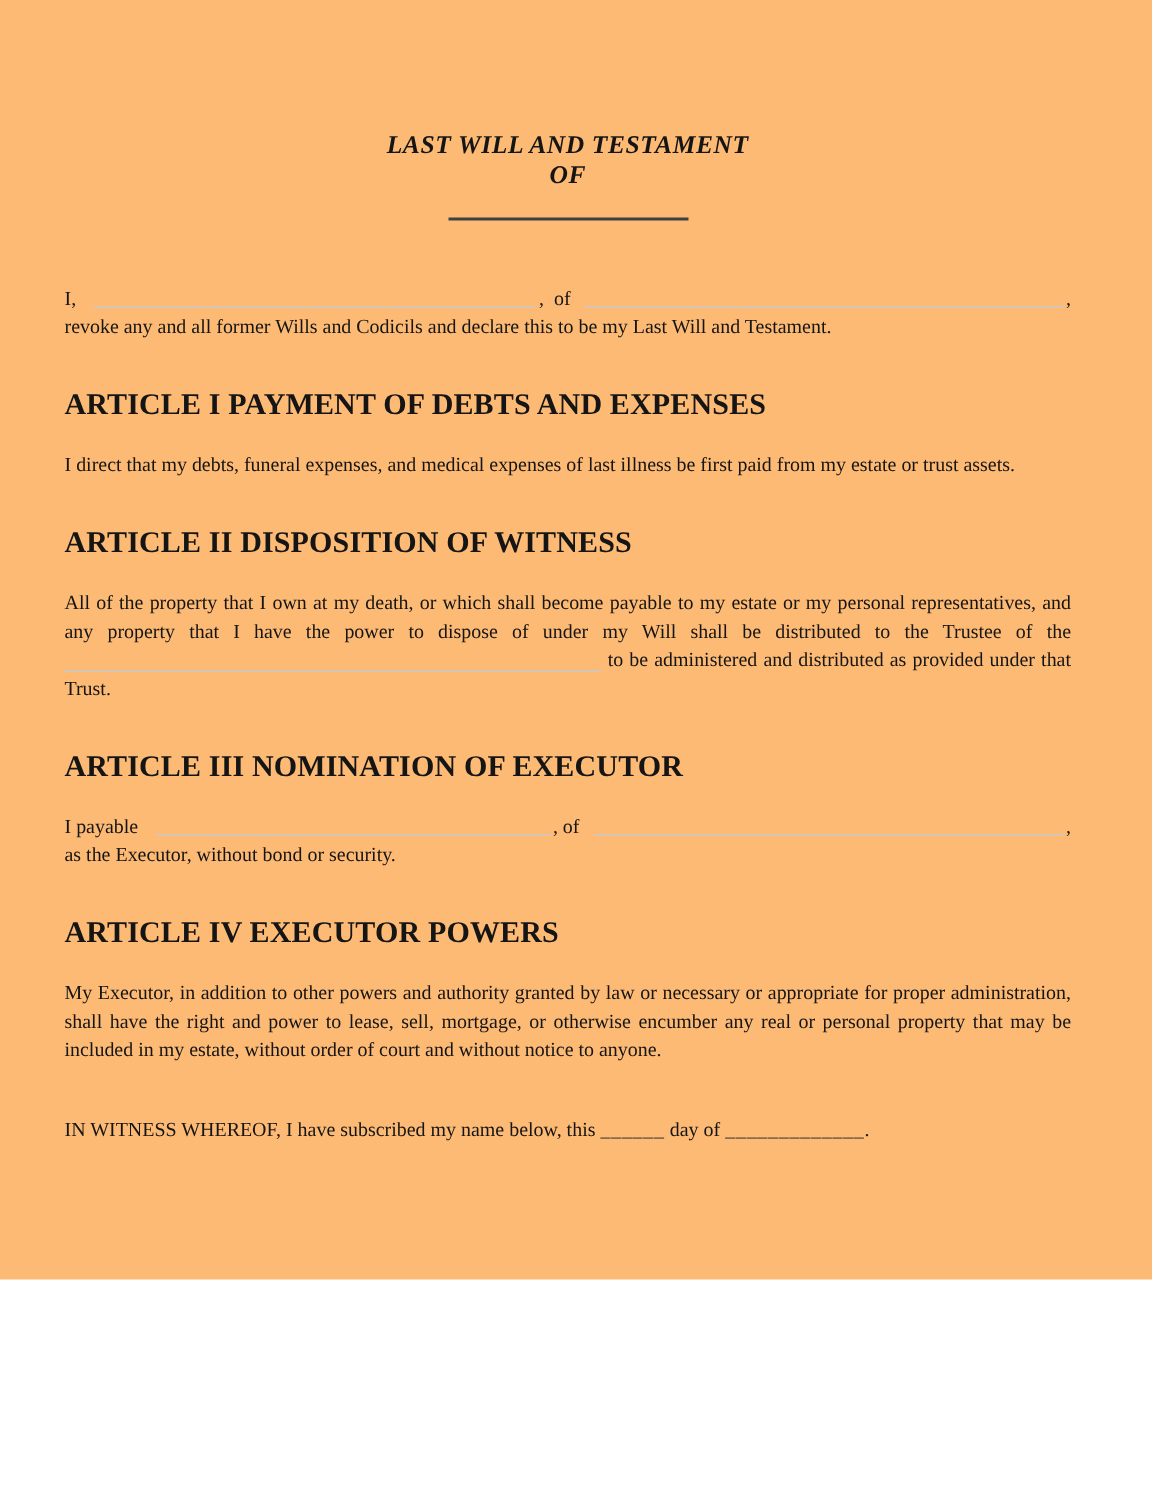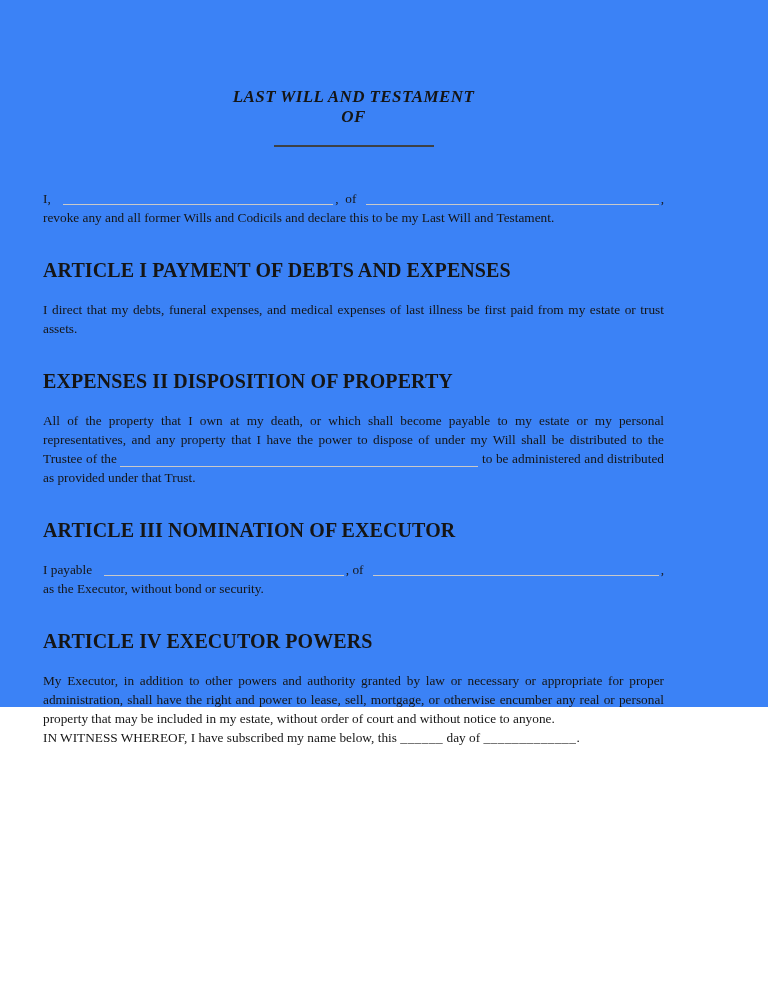--- a/index.html
+++ b/index.html
@@ -10,23 +10,23 @@
   body {
     width: 768px;
     height: 994px;
     font-family: "Liberation Serif", "DejaVu Serif", serif;
     color: #151515;
     overflow: hidden;
   }
   .page {
     box-sizing: border-box;
     width: 768px;
-    height: 707px;
-    padding: 87px 104px 30px 43px;
-    background: #3b82f6;
+    height: 853px;
+    padding: 87px 54px 30px 43px;
+    background: #fdba74;
   }
   .doc-title {
     text-align: center;
     font-weight: bold;
     font-style: italic;
     font-size: 17px;
     line-height: 20px;
     letter-spacing: 0.4px;
     margin: 0;
   }
@@ -77,20 +77,21 @@
     display: inline-block;
     width: 358px;
     height: 4px;
     border-bottom: 1.4px solid #c9c9c9;
     vertical-align: -4px;
   }
   .para-gap {
     margin-top: 16px;
   }
   .witness {
+    margin-top: 34px;
   }
   .underscore-blank {
     letter-spacing: 0.5px;
     color: #2e2e2e;
   }
 </style>
 </head>
 <body>
 
 <div class="page">
@@ -108,21 +109,21 @@
       <span>,&nbsp; of</span>
       <span class="blank-gray grow-11"></span>
       <span>,</span>
     </div>
     <div>revoke any and all former Wills and Codicils and declare this to be my Last Will and Testament.</div>
   </div>
 
   <h2 class="article-heading">ARTICLE I PAYMENT OF DEBTS AND EXPENSES</h2>
   <p class="body-text justify">I direct that my debts, funeral expenses, and medical expenses of last illness be first paid from my estate or trust assets.</p>
 
-  <h2 class="article-heading">EXPENSES II DISPOSITION OF PROPERTY</h2>
+  <h2 class="article-heading">ARTICLE II DISPOSITION OF WITNESS</h2>
   <p class="body-text justify">
     <span>All of the property that I own at my death, or which shall become payable to my estate or my personal representatives, and any property that I have the power to dispose of under my Will shall be distributed to the Trustee of the</span>
     <span class="inline-blank"></span>
     <span>to be administered and distributed as provided under that Trust.</span>
   </p>
 
   <h2 class="article-heading">ARTICLE III NOMINATION OF EXECUTOR</h2>
   <div class="body-text">
     <div class="fill-line">
       <span>I payable</span>

